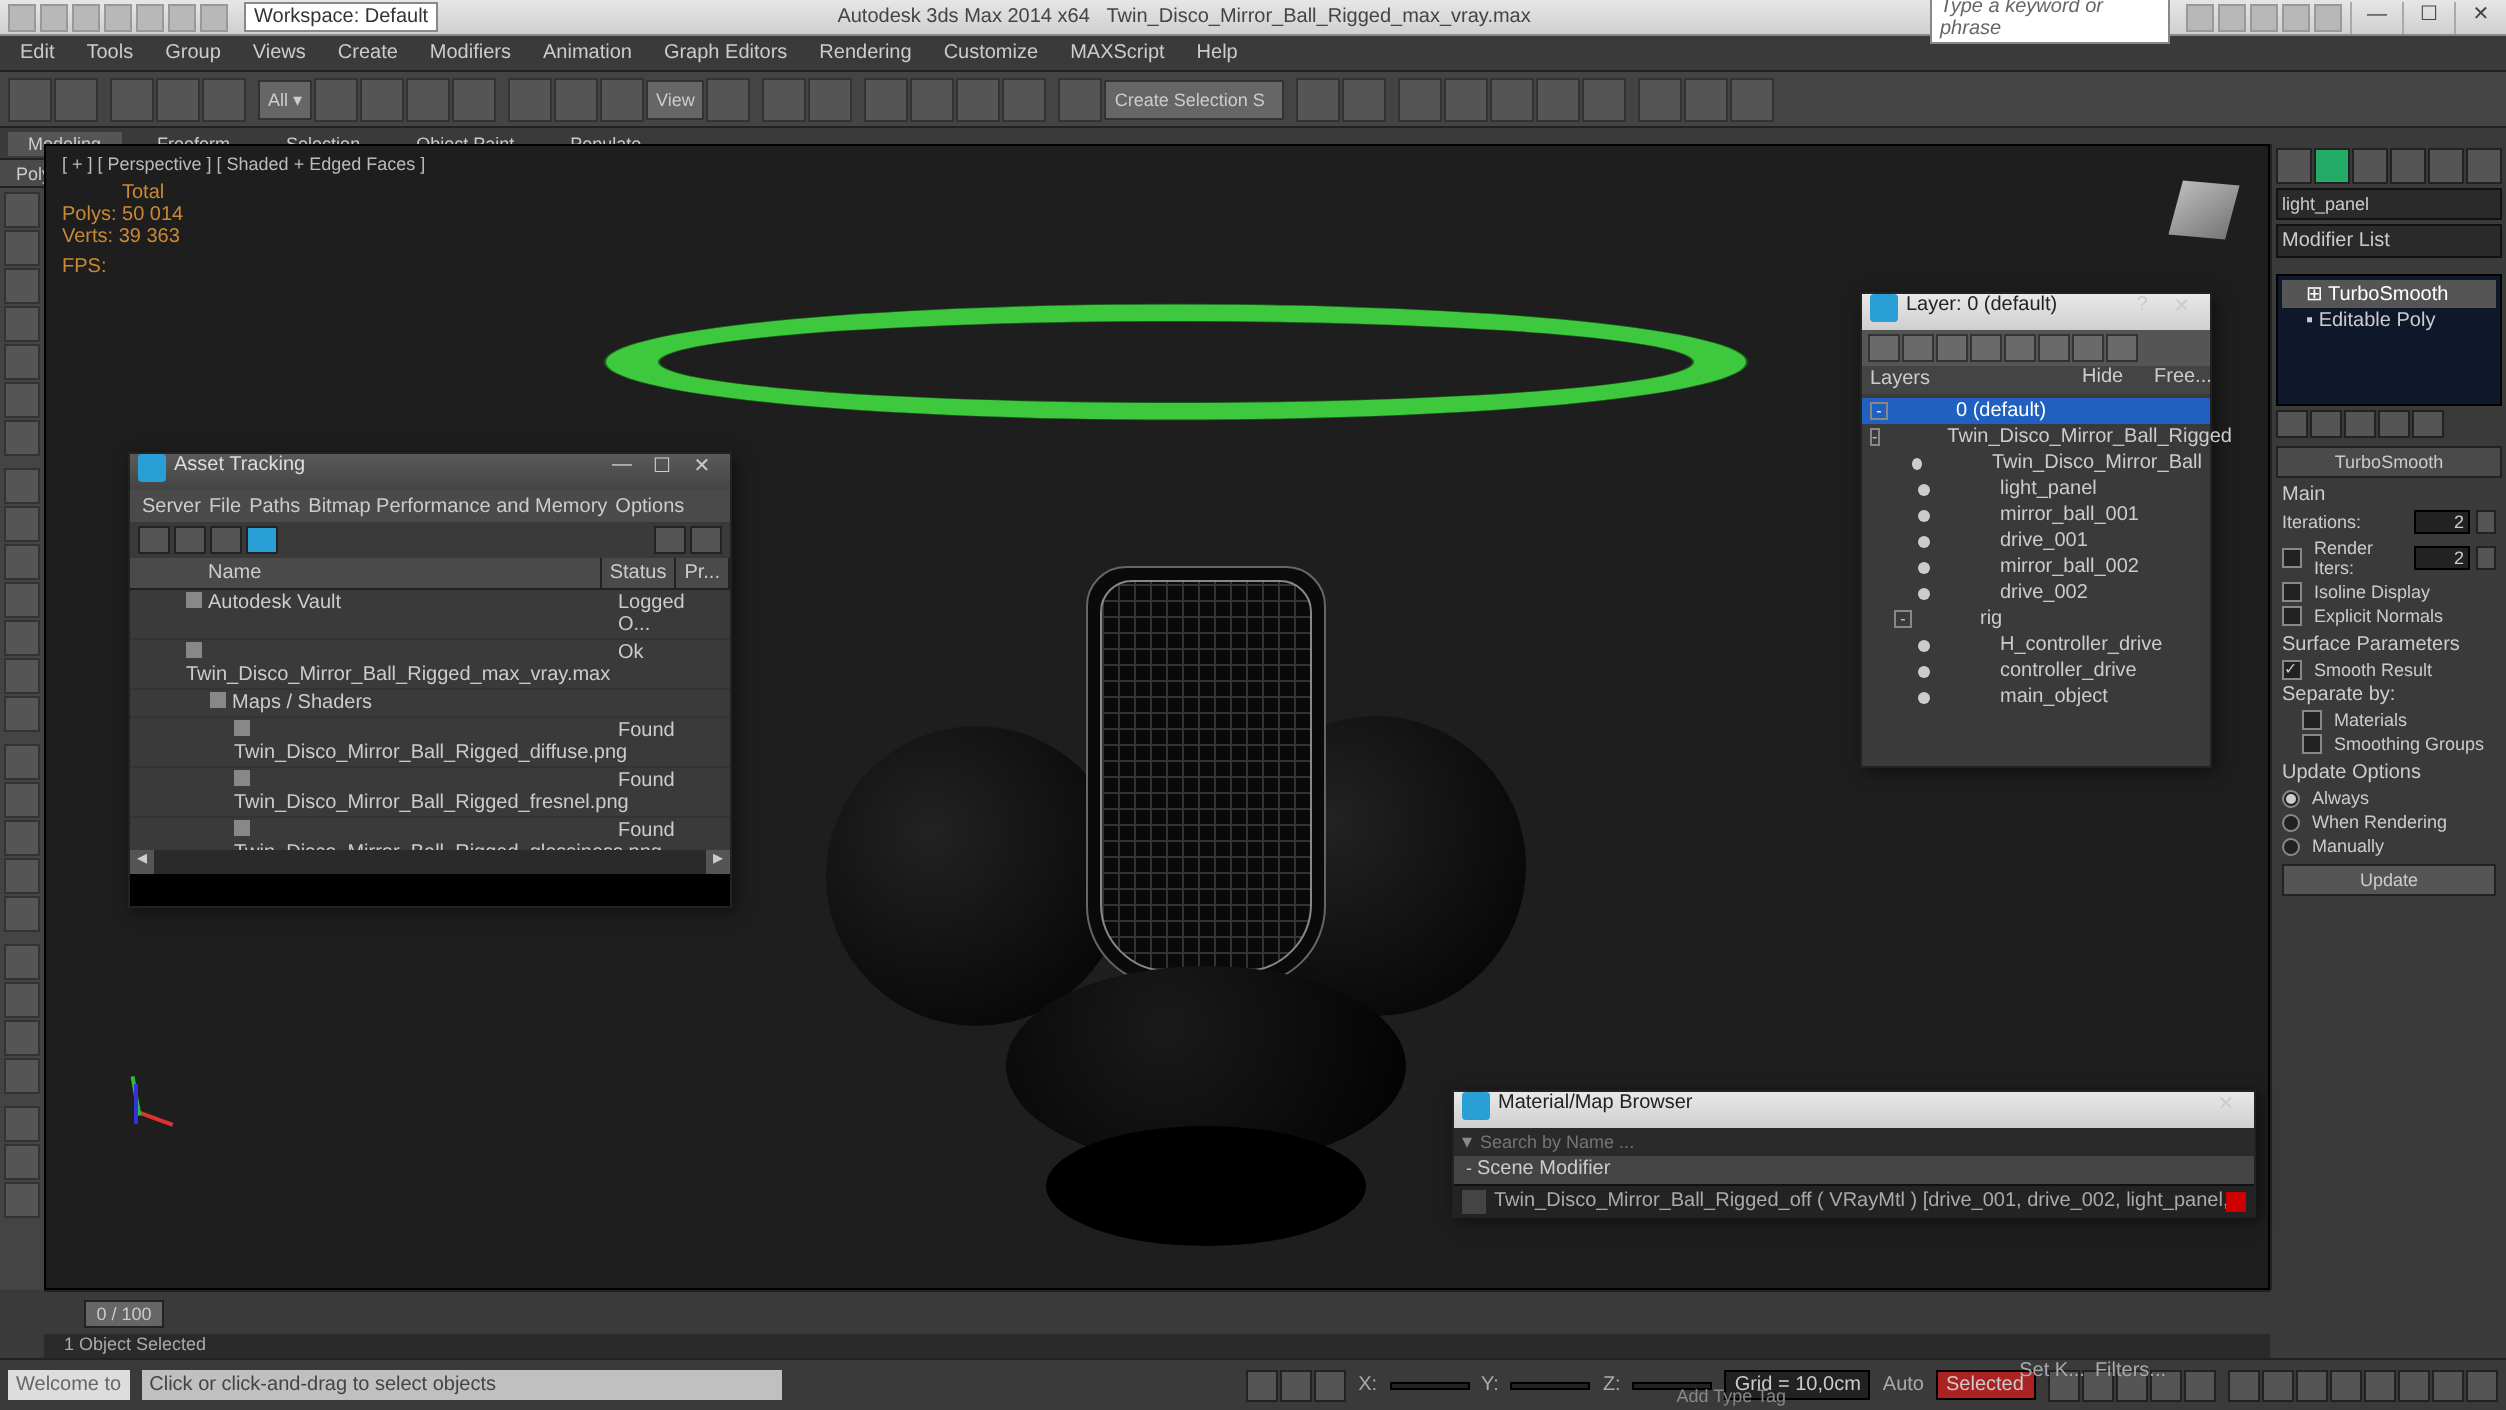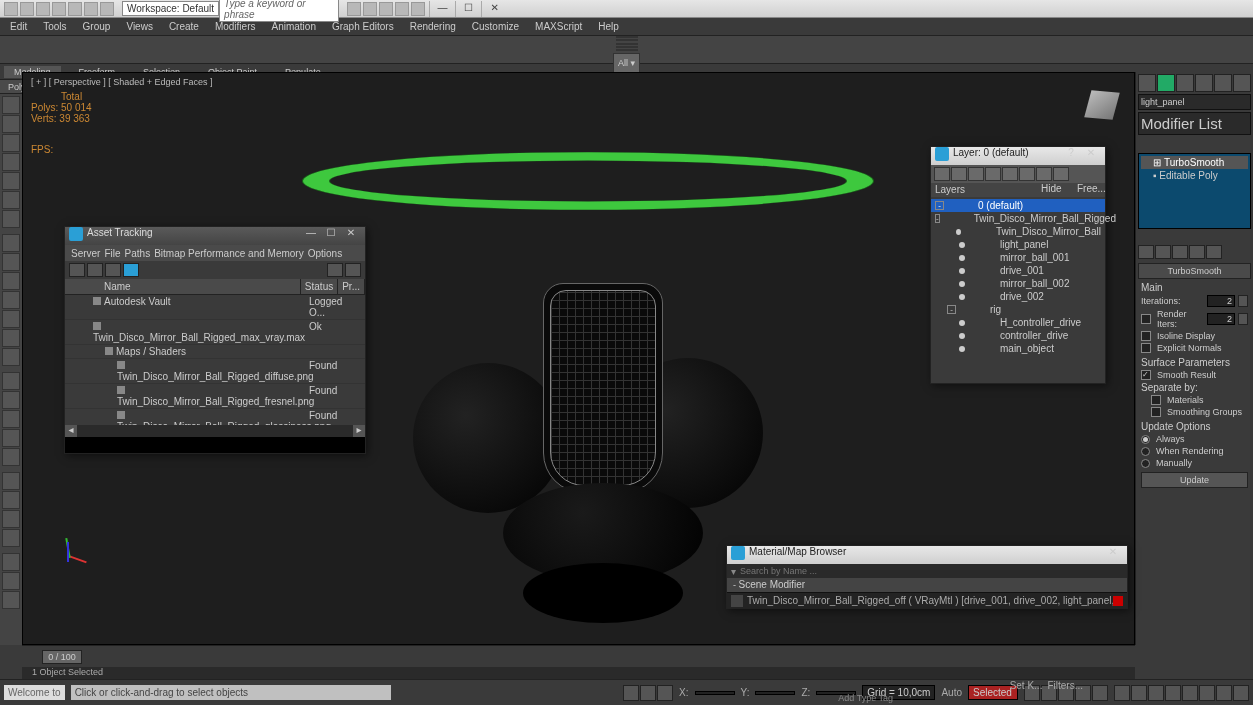--- a/index.html
+++ b/index.html
@@ -13,21 +13,21 @@
 .titlebar .title { flex:1; text-align:center; color:#444; }
 .titlebar .search { background:#fff; border:1px solid #888; padding:1px 4px; width:120px; color:#666; font-style:italic; margin-right:4px;}
 .titlebar .win-controls { display:flex; }
 .titlebar .win-controls div { width:26px; height:16px; border-left:1px solid #aaa; text-align:center; color:#444; line-height:14px;}
 
 
 .menubar { height:18px; background:#3a3a3a; display:flex; align-items:center; padding:0 4px; gap:4px; border-bottom:1px solid #222;}
 .menubar span { color:#ccc; padding:14px 6px; }
 
 
-.maintoolbar { height:28px; background:#444; display:flex; align-items:center; padding:0 4px; gap:1px; border-bottom:1px solid #222;flex-direction:column;}
+.maintoolbar { height:28px; background:#444; display:flex; align-items:center; padding:0 4px; gap:1px; border-bottom:1px solid #222;}
 .tbtn { width:22px; height:22px; background:#555; border:1px solid #333; display:inline-block; }
 .tbtn.sep { width:4px; background:none; border:none; }
 .tdrop { height:20px; background:#666; border:1px solid #333; padding:0 4px; color:#ccc; line-height:18px; font-size:9px;}
 
 
 .ribbontabs { height:16px; background:#3a3a3a; display:flex; align-items:center; padding:0 4px; gap:8px; border-bottom:1px solid #222;}
 .ribbontabs span { color:#ccc; padding:1px 10px; font-size:9px;}
 .ribbontabs span.active { background:#555; }
 .ribbon2 { height:14px; background:#4a4a4a; padding:0 8px; color:#ccc; font-size:9px; line-height:14px; border-bottom:1px solid #222;}
 
@@ -58,22 +58,22 @@
 
 .viewcube { position:absolute; right:130px; top:84px; width:42px; height:42px;}
 .viewcube .cube{width:28px;height:28px;background:linear-gradient(135deg,#bbb,#777);position:absolute;left:7px;top:7px;transform:rotate(15deg) skewY(-10deg);}
 
 
 .cmdpanel { position:absolute; right:0; top:72px; width:118px; bottom:60px; background:#3a3a3a; border-left:1px solid #222; padding:2px; color:#ccc;}
 .cmd-tabs{display:flex;gap:1px;margin-bottom:2px;}
 .cmd-tabs div{width:18px;height:18px;background:#555;border:1px solid #222;}
 .cmd-tabs div.active{background:#2a6; }
 .cmd-name{background:#2a2a2a;border:1px solid #111;padding:2px;font-size:9px;margin-bottom:2px;}
-.cmd-drop{background:#2a2a2a;border:1px solid #111;padding:2px;font-size:15px;margin-bottom:18px;}
-.mod-list{background:#0c4a6e;border:1px solid #000;height:76px;padding:2px;font-size:9px;margin-bottom:16px;}
+.cmd-drop{background:#2a2a2a;border:1px solid #111;padding:2px;font-size:10px;margin-bottom:8px;}
+.mod-list{background:#0f172a;border:1px solid #000;height:66px;padding:2px;font-size:9px;margin-bottom:2px;}
 .mod-list div{padding:1px 0 1px 12px;}
 .mod-btns{display:flex;gap:1px;margin-bottom:2px;}
 .mod-btns div{width:16px;height:14px;background:#555;border:1px solid #222;}
 .rollout-head{background:#4a4a4a;padding:2px;text-align:center;border:1px solid #222;margin-top:4px;font-size:9px;}
 .rollout-body{background:#3a3a3a;padding:3px;font-size:9px;}
 .rollout-body .row{display:flex;align-items:center;margin:2px 0;gap:3px;}
 .rollout-body label{flex:1;font-size:9px;}
 .spinner{width:28px;height:12px;background:#222;border:1px solid #000;color:#ccc;text-align:right;padding-right:2px;font-size:9px;line-height:10px;}
 .spinbtn{width:10px;height:12px;background:#555;border:1px solid #222;}
 .chk{width:10px;height:10px;border:1px solid #888;background:#222;display:inline-block;margin-right:3px;}
@@ -158,20 +158,21 @@
   <div class="qat">
     <div></div>
     <div></div>
     <div></div>
     <div></div>
     <div></div>
     <div></div>
     <div></div>
   </div>
   <div class="ws">Workspace: Default</div>
+  <div class="title"><span>Autodesk 3ds Max  2014 x64</span>&nbsp;&nbsp;&nbsp;<span>Twin_Disco_Mirror_Ball_Rigged_max_vray.max</span></div>
   <div class="search">Type a keyword or phrase</div>
   <div class="qat">
     <div></div>
     <div></div>
     <div></div>
     <div></div>
     <div></div>
   </div>
   <div class="win-controls">
     <div>—</div>
@@ -281,21 +282,21 @@
     <div></div>
     <div></div>
 </div>
 
 <div class="viewport">
   <div class="vp-label">[ + ] [ Perspective ] [ Shaded + Edged Faces ]</div>
   <div class="vp-stats">
     <div style="padding-left:30px">Total</div>
     <div>Polys:   50 014</div>
     <div>Verts:   39 363</div>
-    <div style="margin-top:20px">FPS:</div>
+    <div style="margin-top:4px">FPS:</div>
   </div>
   <div class="ring"></div>
   <div class="obj">
     <div class="sphere l"></div>
     <div class="sphere r"></div>
     <div class="bracket"></div>
     <div class="base1"></div>
     <div class="base2"></div>
   </div>
   <div class="axis">

